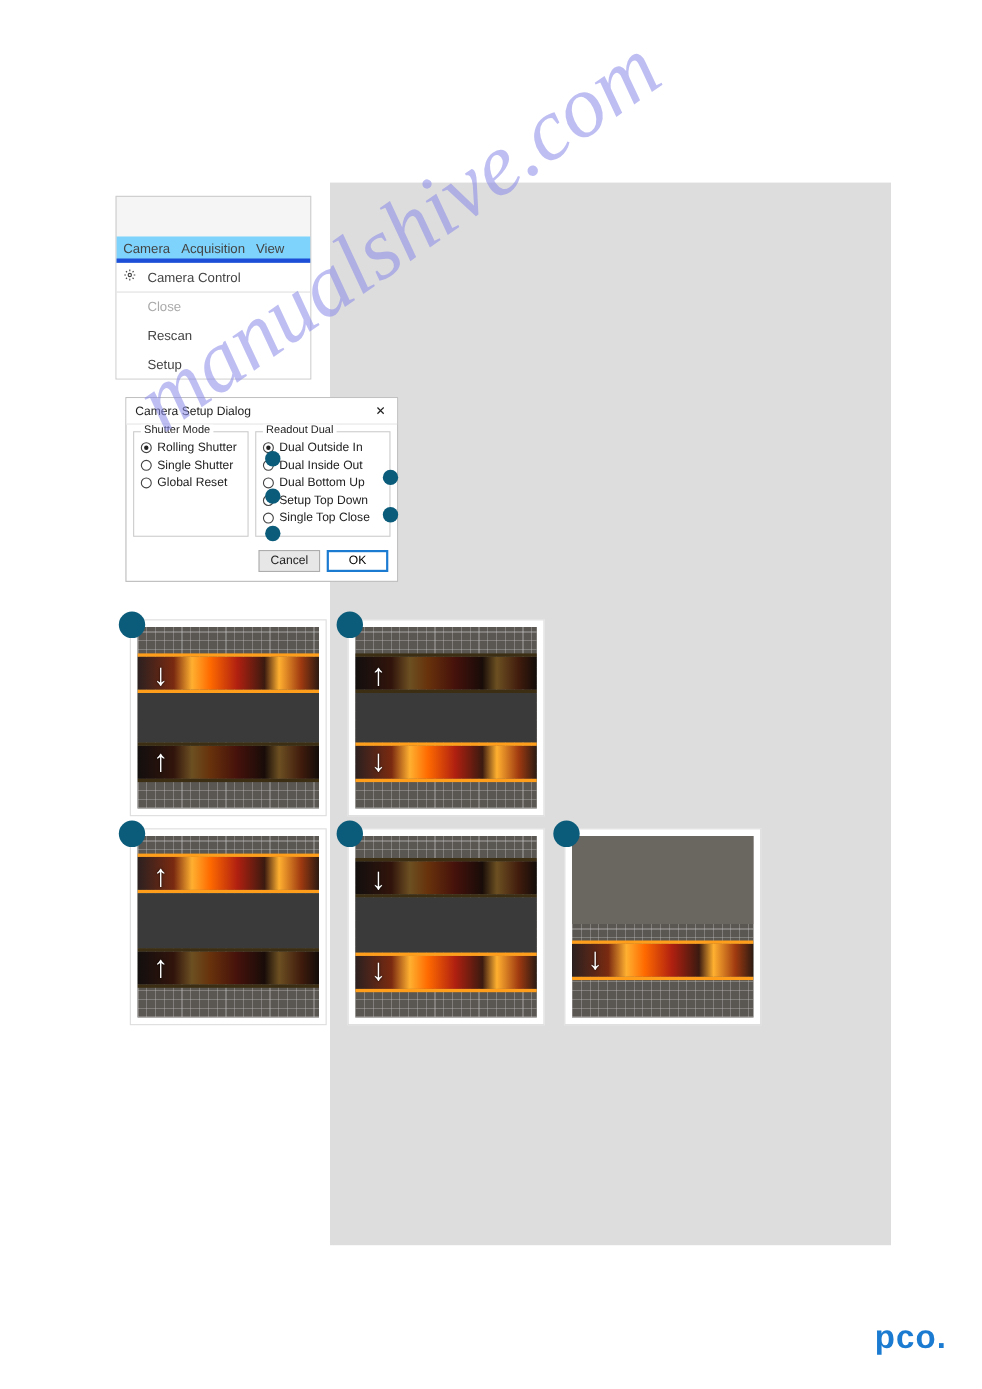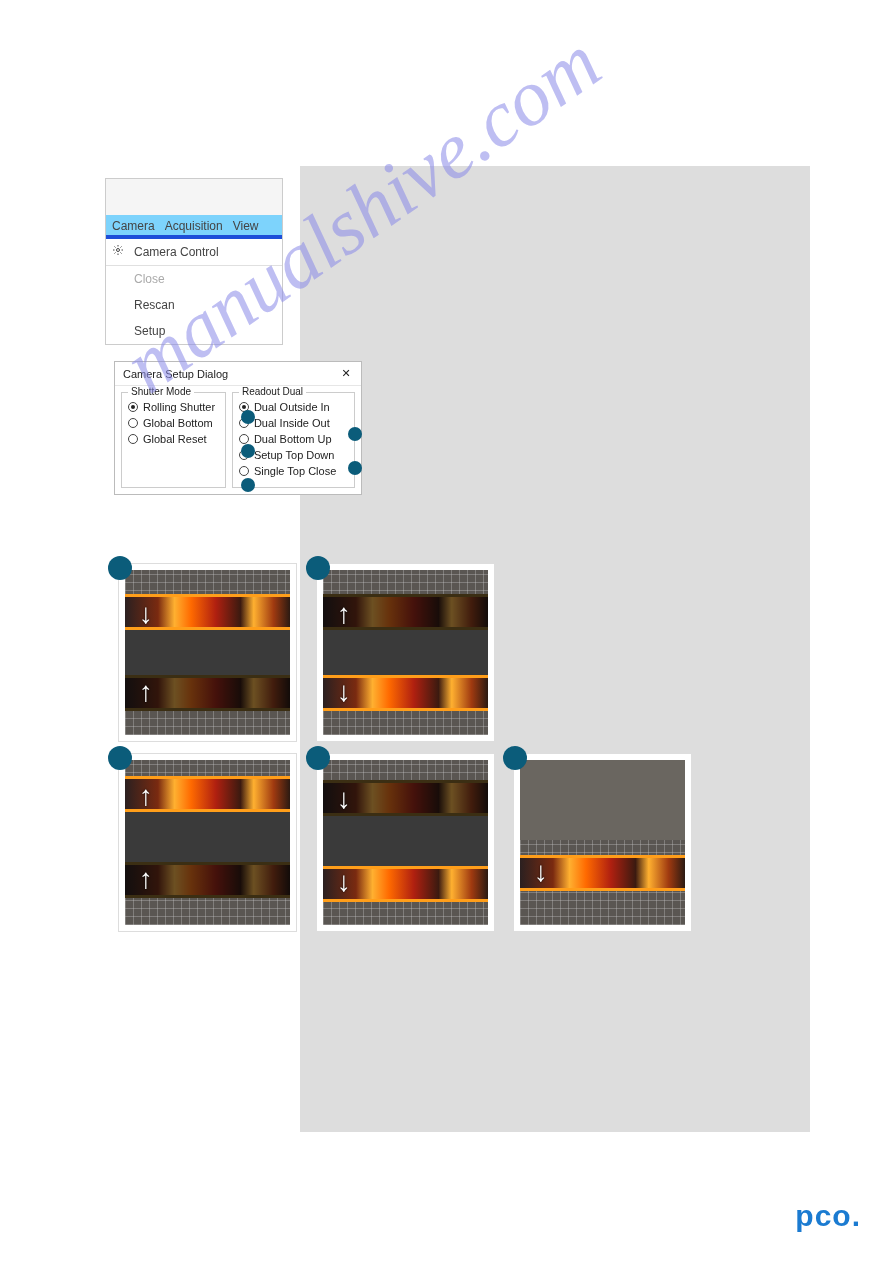--- a/index.html
+++ b/index.html
@@ -255,21 +255,21 @@
   </div>
   <div class="dialog-body">
     <div class="fieldset">
       <span class="legend">Shutter Mode</span>
       <div class="radio-row">
         <span class="radio-ring checked"></span>
         <span>Rolling Shutter</span>
       </div>
       <div class="radio-row">
         <span class="radio-ring"></span>
-        <span>Global Bottom</span>
+        <span>Single Shutter</span>
       </div>
       <div class="radio-row">
         <span class="radio-ring"></span>
         <span>Global Reset</span>
       </div>
     </div>
     <div class="fieldset readout">
       <span class="legend">Readout Dual</span>
       <div class="radio-row">
         <span class="radio-ring checked"></span>
@@ -285,20 +285,24 @@
       </div>
       <div class="radio-row">
         <span class="radio-ring"></span>
         <span>Setup Top Down</span>
       </div>
       <div class="radio-row">
         <span class="radio-ring"></span>
         <span>Single Top Close</span>
       </div>
     </div>
+  </div>
+  <div class="dialog-buttons">
+    <div class="btn">Cancel</div>
+    <div class="btn primary">OK</div>
   </div>
 </div>
 
 <div class="marker" style="left:241px; top:410px;"></div>
 <div class="marker" style="left:348px; top:427px;"></div>
 <div class="marker" style="left:241px; top:444px;"></div>
 <div class="marker" style="left:348px; top:461px;"></div>
 <div class="marker" style="left:241px; top:478px;"></div>
 
 <div class="thumb" style="left:118px; top:563px;">

